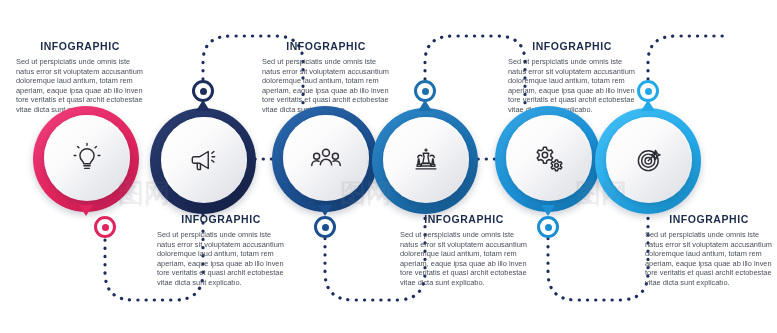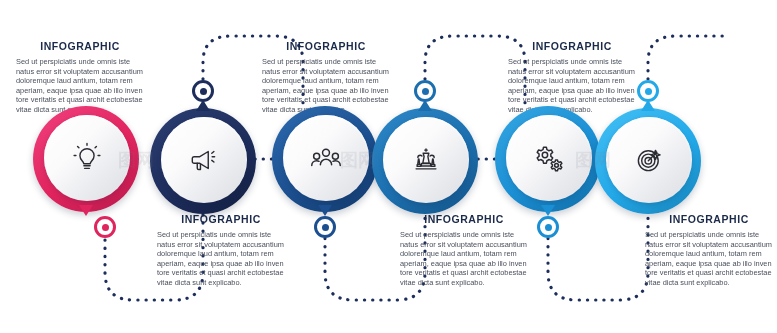--- a/index.html
+++ b/index.html
@@ -33,22 +33,22 @@
                0 2px 5px rgba(20,30,60,.16);
     display:flex;align-items:center;justify-content:center;
   }
   .disc svg{display:block;}
   .pointer{position:absolute;width:0;height:0;}
 
   .minidot{position:absolute;border-radius:50%;background:#fff;}
   .minidot .inner{position:absolute;border-radius:50%;}
 
   .wm{position:absolute;color:rgba(120,125,140,.13);
-      font-size:18px;font-weight:bold;pointer-events:none;
-      font-family:"Liberation Sans", sans-serif;}
+      font-size:26px;font-weight:bold;pointer-events:none;
+      font-family:"Liberation Sans", sans-serif;margin-top:28px;}
 </style>
 </head>
 <body>
 
 <div id="stage">
 
   <svg id="lines" viewBox="0 0 777 333">
 
     <path d="M105,240 L105,272 Q105,300 133,300 L175,300 Q203,300 203,272 L203,120" fill="none" stroke="#1d2d5c" stroke-width="3.2" stroke-linecap="round" stroke-dasharray="0.2 8"></path>
 

